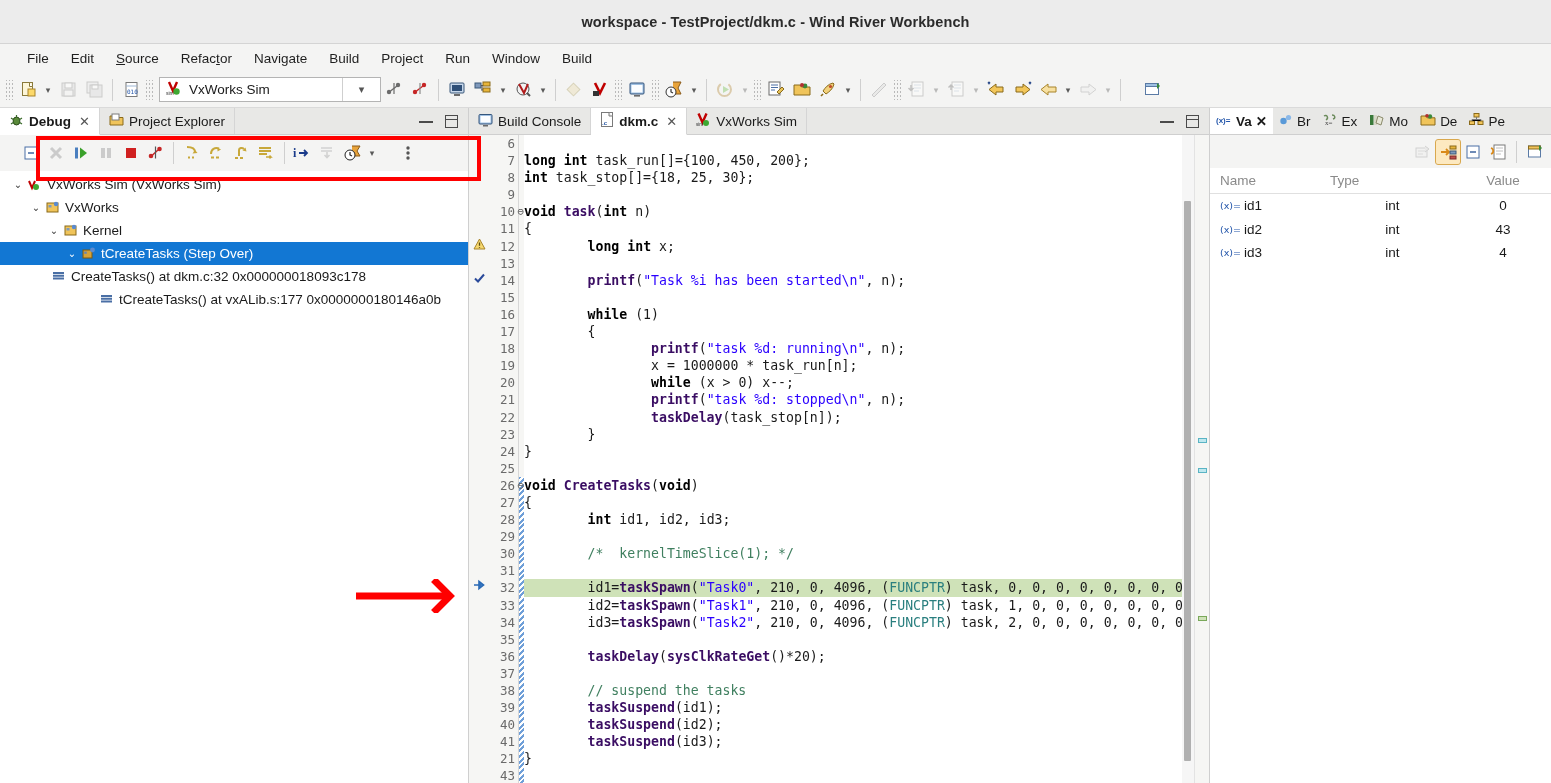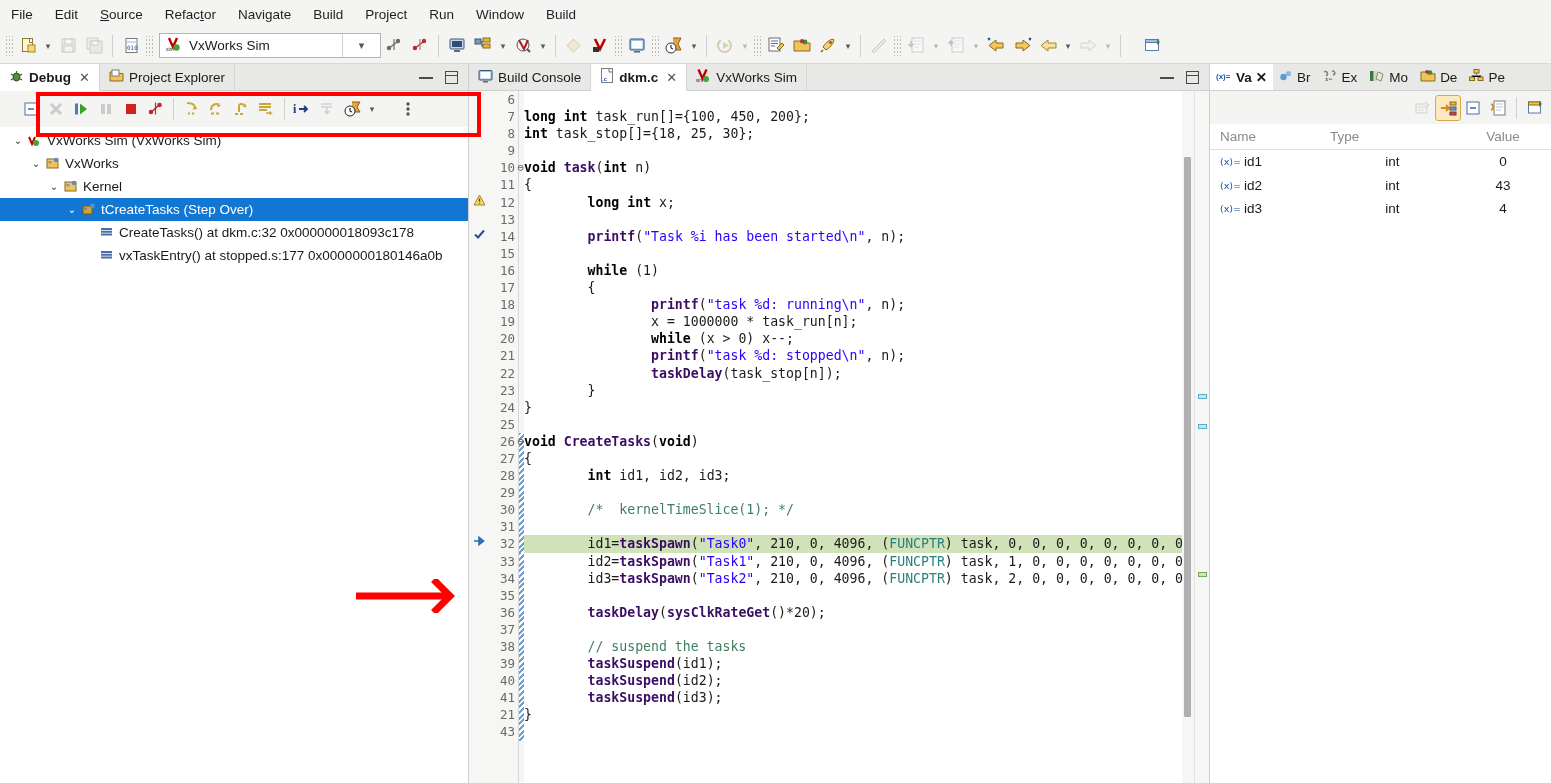--- a/index.html
+++ b/index.html
@@ -15,21 +15,21 @@
   .titlebar {
     height: 44px; background: #ececec;
     display: flex; align-items: center; justify-content: center;
     border-bottom: 1px solid #d4d4d4; flex: none;
   }
   .titlebar .title { font-size: 14.5px; font-weight: bold; color: #2b2b2b; letter-spacing: .1px; }
 
   
   .menubar {
     height: 28px; background: #f4f4f3; display: flex; align-items: center;
-    padding-left: 0; flex: none;
+    padding-left: 16px; flex: none;
   }
   .menubar .mi { padding: 3px 11px; font-size: 13.5px; color: #1f1f1f; cursor: default; white-space: nowrap; }
   .menubar .mi u { text-decoration: underline; }
 
   
   .toolbar {
     height: 36px; background: #f4f4f3; display: flex; align-items: center;
     padding: 0 4px; flex: none; border-bottom: 1px solid #dadada;
   }
   .tb-grip { width: 7px; height: 20px; margin: 0 2px;
@@ -113,20 +113,23 @@
   .xeq { color: #2255aa; font-size: 9.5px; font-family: "DejaVu Sans", sans-serif; }
 
   
   .redarrow { position: absolute; left: 356px; top: 579px; width: 112px; height: 34px; z-index: 40; pointer-events: none; }
 </style>
 </head>
 <body>
 
 <div class="app">
 
+  <div class="titlebar">
+    <div class="title">workspace - TestProject/dkm.c - Wind River Workbench</div>
+  </div>
 
   <div class="menubar" id="menubar">
       <div class="mi">File</div>
       <div class="mi">Edit</div>
       <div class="mi"><u>S</u>ource</div>
       <div class="mi">Refac<u>t</u>or</div>
       <div class="mi">Navigate</div>
       <div class="mi">Build</div>
       <div class="mi">Project</div>
       <div class="mi">Run</div>
@@ -506,37 +509,37 @@
             <span class="twist">⌄</span>
             <span class="ticon">
               <svg width="16" height="15" viewBox="0 0 16 15">
                 <rect x="2" y="4" width="9" height="8" fill="#d4a23a" stroke="#7a5a10"></rect>
                 <rect x="3.2" y="5.6" width="2.6" height="2.2" fill="#6b86ab"></rect>
                 <circle cx="11.5" cy="4" r="2.4" fill="#5a8ad0"></circle>
               </svg>
             </span>
             <span>tCreateTasks (Step Over)</span>
           </div>
+          <div class="trow" style="padding-left:34px">
+            <span class="twist"></span>
+            <span class="ticon">
+              <svg width="16" height="15" viewBox="0 0 16 15">
+                <path d="M2 4h11M2 6.8h11M2 9.6h11" stroke="#4a6fa5" stroke-width="2"></path>
+              </svg>
+            </span>
+            <span>CreateTasks() at dkm.c:32 0x000000018093c178</span>
+          </div>
           <div class="trow" style="padding-left:82px">
             <span class="twist"></span>
             <span class="ticon">
               <svg width="16" height="15" viewBox="0 0 16 15">
                 <path d="M2 4h11M2 6.8h11M2 9.6h11" stroke="#4a6fa5" stroke-width="2"></path>
               </svg>
             </span>
-            <span>CreateTasks() at dkm.c:32 0x000000018093c178</span>
-          </div>
-          <div class="trow" style="padding-left:82px">
-            <span class="twist"></span>
-            <span class="ticon">
-              <svg width="16" height="15" viewBox="0 0 16 15">
-                <path d="M2 4h11M2 6.8h11M2 9.6h11" stroke="#4a6fa5" stroke-width="2"></path>
-              </svg>
-            </span>
-            <span>vxTaskEntry() at stopped.s:177 0x0000000180146a0b</span>
+            <span>tCreateTasks() at vxALib.s:177 0x0000000180146a0b</span>
           </div>
         </div>
     </div>
 
     <div class="center">
       <div class="tabrow">
         <div class="tab">
           <span>
             <svg width="15" height="14" viewBox="0 0 15 14">
                 <rect x="1" y="1.5" width="13" height="9.5" rx="1" fill="#9fc0e2" stroke="#34557c"></rect>

